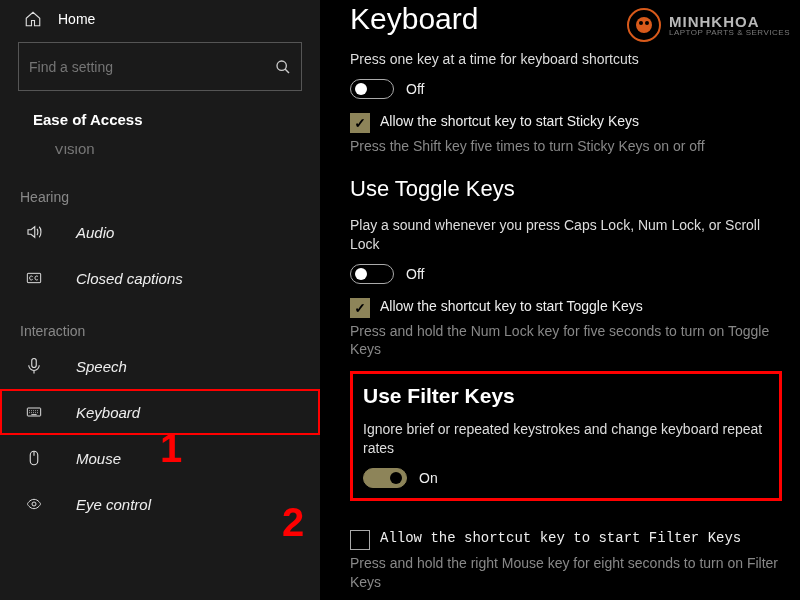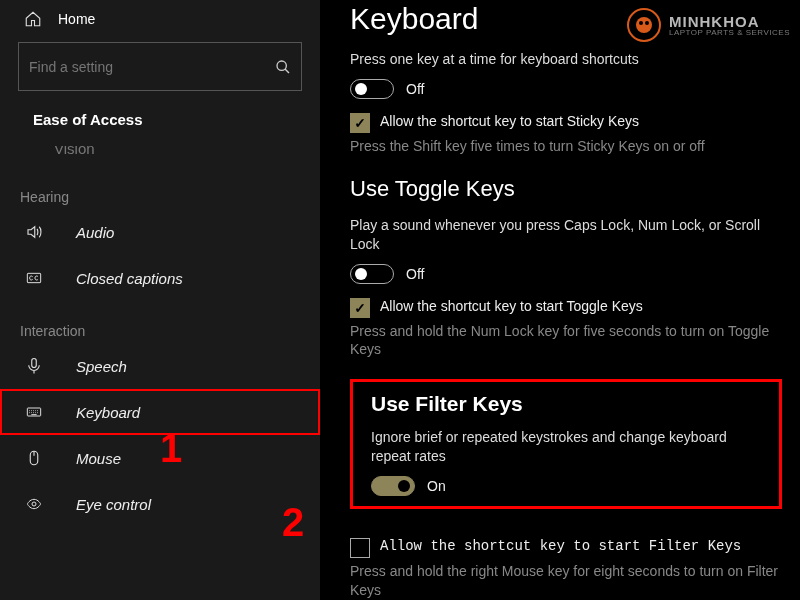--- a/index.html
+++ b/index.html
@@ -115,21 +115,21 @@
   .toggle-label { color:#eee; font-size:14px;}
   .check-row { display:flex; align-items:flex-start; gap:10px; margin:4px 0 4px 0;}
   .checkbox {
     width:20px; height:20px; border:1px solid #aaa; display:flex;
     align-items:center; justify-content:center; cursor:pointer;
   }
   .checkbox.checked { background:#8d8459; border-color:#8d8459;}
   .checkbox.checked::after { content:"✓"; color:#000; font-size:14px; font-weight:bold;}
   .check-label { color:#eee; font-size:14px;}
   .filter-block {
-    border:3px solid red; padding:8px 10px 8px 18px; margin-top:20px;
+    border:3px solid red; padding:8px 10px 8px 10px; margin-top:12px;
     position:relative;
   }
   .annot {
     position:absolute; color:red; font-size:40px; font-weight:bold;
     font-family: sans-serif;
   }
   .annot.one { left:160px; top:426px;}
   .annot.two { left:282px; top:500px;}
   .watermark {
     position:absolute; top:8px; right:10px; display:flex; align-items:center; gap:8px;

